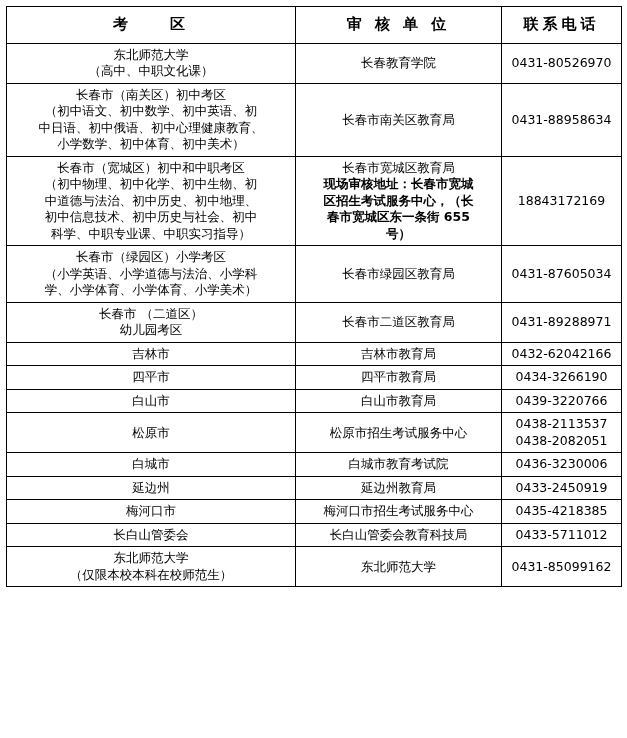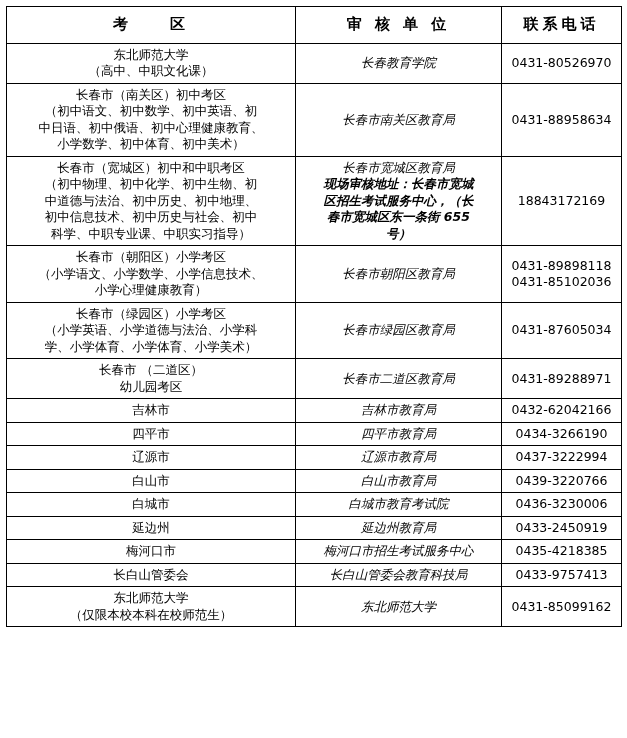--- a/index.html
+++ b/index.html
@@ -43,21 +43,20 @@
     font-weight: bold;
     font-size: 15px;
     letter-spacing: 4px;
     padding: 8px 3px;
   }
   td.region {
     font-size: 12.5px;
   }
   td.unit {
     font-size: 12.5px;
-    font-style: italic;
   }
   td.phone {
     font-size: 12.5px;
     letter-spacing: 0px;
   }
   .line { display: block; }
   .bold { font-weight: bold; }
   td.tight { padding-left: 1px; padding-right: 1px; }
   .nowrap { white-space: nowrap; }
 </style>
@@ -119,34 +118,20 @@
             <span class="line bold">区招生考试服务中心，（长</span>
             <span class="line bold">春市宽城区东一条街 655</span>
             <span class="line bold">号）</span>
           </td>
           <td class="phone">
             <span class="line nowrap">18843172169</span>
           </td>
         </tr>
         <tr>
           <td class="region">
-            <span class="line">长春市（朝阳区）小学考区</span>
-            <span class="line">（小学语文、小学数学、小学信息技术、</span>
-            <span class="line">小学心理健康教育）</span>
-          </td>
-          <td class="unit tight">
-            <span class="line">长春市朝阳区教育局</span>
-          </td>
-          <td class="phone">
-            <span class="line nowrap">0431-89898118</span>
-            <span class="line nowrap">0431-85102036</span>
-          </td>
-        </tr>
-        <tr>
-          <td class="region">
             <span class="line">长春市（绿园区）小学考区</span>
             <span class="line">（小学英语、小学道德与法治、小学科</span>
             <span class="line">学、小学体育、小学体育、小学美术）</span>
           </td>
           <td class="unit tight">
             <span class="line">长春市绿园区教育局</span>
           </td>
           <td class="phone">
             <span class="line nowrap">0431-87605034</span>
           </td>
@@ -180,42 +165,43 @@
           </td>
           <td class="unit tight">
             <span class="line">四平市教育局</span>
           </td>
           <td class="phone">
             <span class="line nowrap">0434-3266190</span>
           </td>
         </tr>
         <tr>
           <td class="region">
-            <span class="line">辽源市</span>
-          </td>
-          <td class="unit tight">
-            <span class="line">辽源市教育局</span>
-          </td>
-          <td class="phone">
-            <span class="line nowrap">0437-3222994</span>
-          </td>
-        </tr>
-        <tr>
-          <td class="region">
             <span class="line">白山市</span>
           </td>
           <td class="unit tight">
             <span class="line">白山市教育局</span>
           </td>
           <td class="phone">
             <span class="line nowrap">0439-3220766</span>
           </td>
         </tr>
         <tr>
           <td class="region">
+            <span class="line">松原市</span>
+          </td>
+          <td class="unit tight">
+            <span class="line">松原市招生考试服务中心</span>
+          </td>
+          <td class="phone">
+            <span class="line nowrap">0438-2113537</span>
+            <span class="line nowrap">0438-2082051</span>
+          </td>
+        </tr>
+        <tr>
+          <td class="region">
             <span class="line">白城市</span>
           </td>
           <td class="unit tight">
             <span class="line">白城市教育考试院</span>
           </td>
           <td class="phone">
             <span class="line nowrap">0436-3230006</span>
           </td>
         </tr>
         <tr>
@@ -241,21 +227,21 @@
           </td>
         </tr>
         <tr>
           <td class="region">
             <span class="line">长白山管委会</span>
           </td>
           <td class="unit tight">
             <span class="line">长白山管委会教育科技局</span>
           </td>
           <td class="phone">
-            <span class="line nowrap">0433-9757413</span>
+            <span class="line nowrap">0433-5711012</span>
           </td>
         </tr>
         <tr>
           <td class="region">
             <span class="line">东北师范大学</span>
             <span class="line">（仅限本校本科在校师范生）</span>
           </td>
           <td class="unit tight">
             <span class="line">东北师范大学</span>
           </td>

